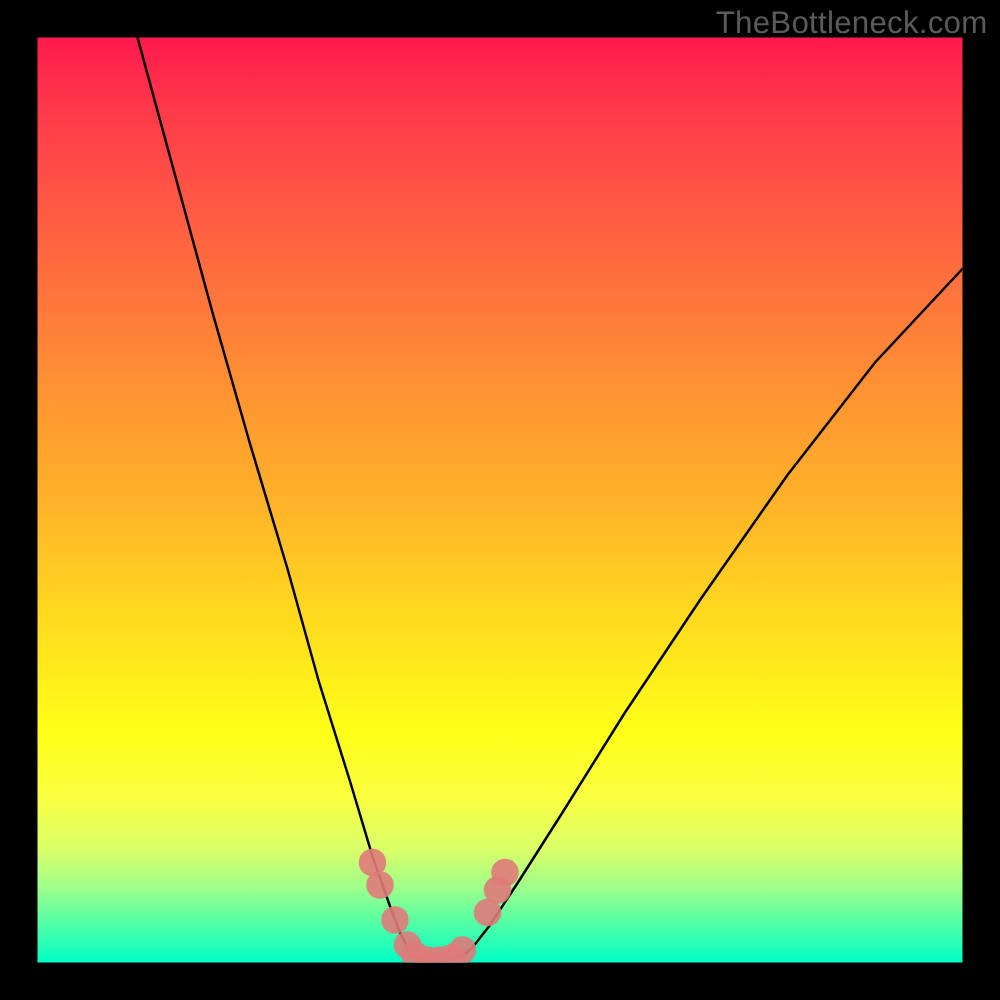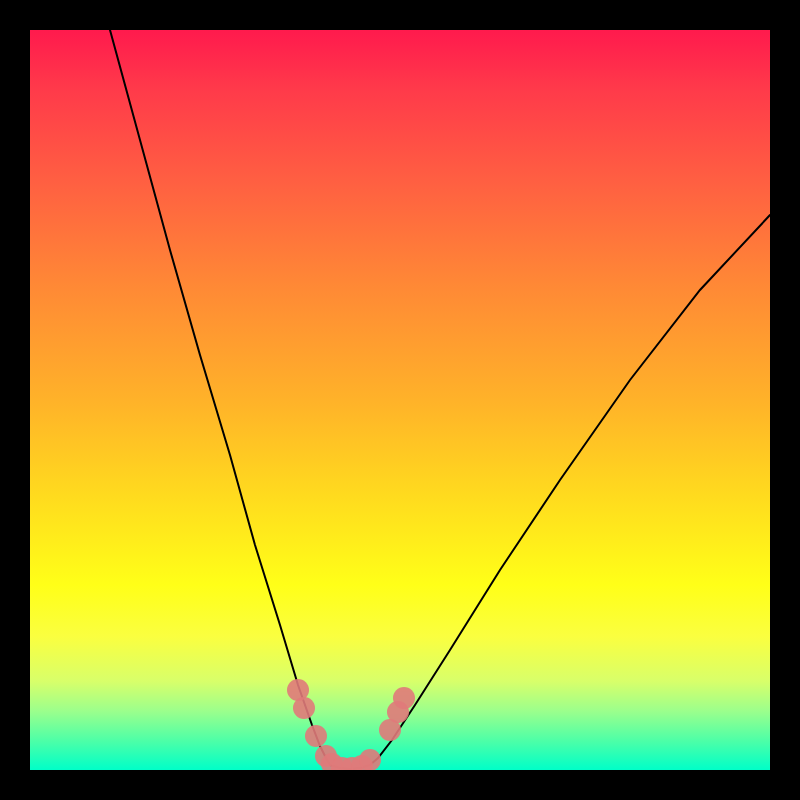--- a/index.html
+++ b/index.html
@@ -56,20 +56,21 @@
     font-size: 25px;
     font-weight: 400;
     letter-spacing: 0.2px;
     user-select: none;
   }
 </style>
 </head>
 <body>
 
 <div class="frame">
+  <div class="watermark">TheBottleneck.com</div>
   <div class="plot">
     <svg class="curve-svg" viewBox="0 0 740 740" preserveAspectRatio="none">
       <g id="series-group">
           <path d="M80 0 L110 110 L140 220 L170 325 L200 425 L225 515 L250 595 L268 655 L282 695 L290 716 L296 728 L300 735" fill="none" stroke="#000000" stroke-width="2" stroke-linecap="round"></path>
           <path d="M340 735 L348 728 L362 710 L385 675 L420 620 L470 540 L530 450 L600 350 L670 260 L740 185" fill="none" stroke="#000000" stroke-width="2" stroke-linecap="round"></path>
           <path d="M300 735 L310 738 L320 739 L330 738 L340 735" fill="none" stroke="#000000" stroke-width="2" stroke-linecap="round"></path>
         </g>
       <g id="marker-group">
           <circle cx="268" cy="660" r="11" fill="#e07a7a" fill-opacity="0.9"></circle>
           <circle cx="274" cy="678" r="11" fill="#e07a7a" fill-opacity="0.9"></circle>

